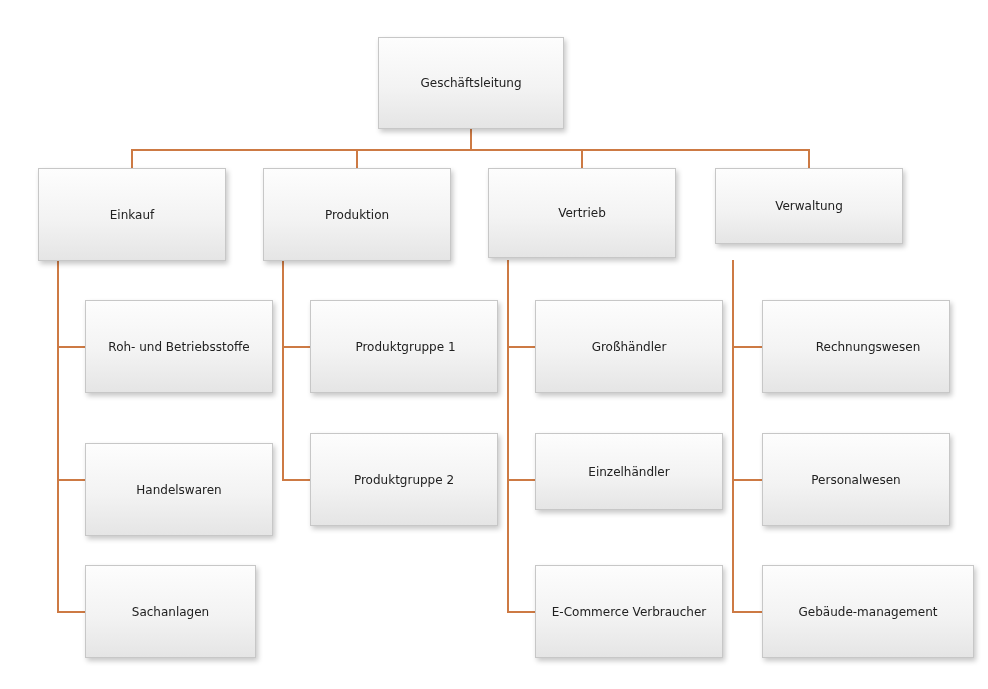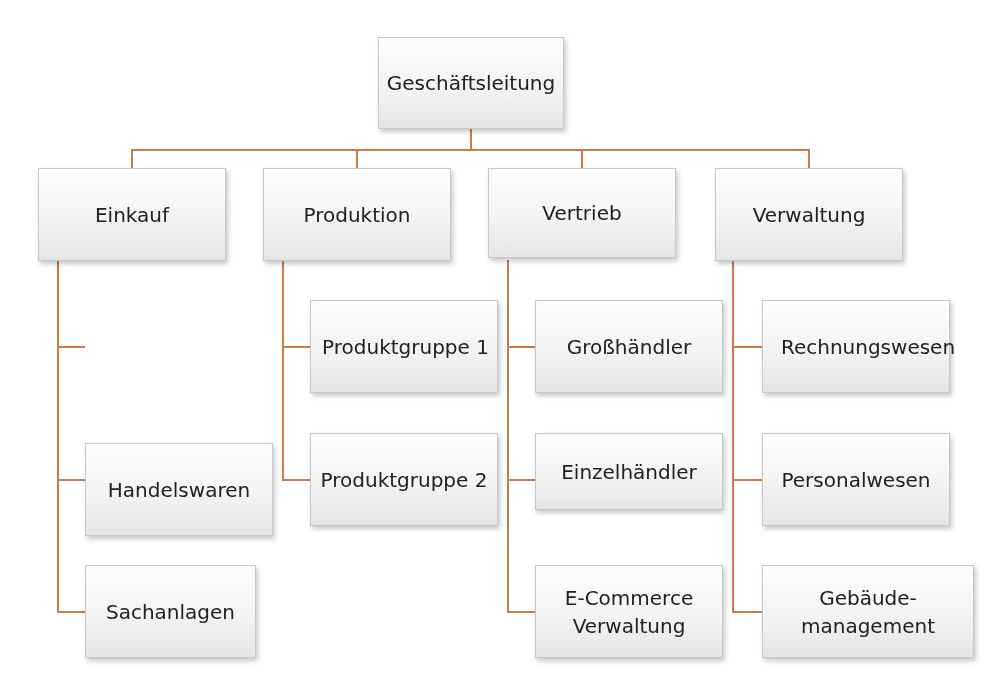--- a/index.html
+++ b/index.html
@@ -22,21 +22,21 @@
     background: var(--background);
     overflow: hidden;
   }
   .node {
     position: absolute;
     display: flex;
     align-items: center;
     justify-content: center;
     text-align: center;
     padding: 4px 8px;
-    font-size: 20px;
+    font-size: 12px;
     line-height: 28px;
     color: var(--textColor);
     background: linear-gradient(to bottom, var(--boxFillTop) 0%, #f3f3f3 55%, var(--boxFillBottom) 100%);
     border: 1px solid var(--boxBorderColor);
     box-shadow: 2px 3px 5px rgba(0,0,0,0.22);
   }
   .seg {
     position: absolute;
     background: var(--connector);
   }
@@ -68,29 +68,30 @@
   <div class="seg" style="left:507px; top:611px; width:28px; height:2px;"></div>
   <div class="seg" style="left:732px; top:346px; width:30px; height:2px;"></div>
   <div class="seg" style="left:732px; top:479px; width:30px; height:2px;"></div>
   <div class="seg" style="left:732px; top:611px; width:30px; height:2px;"></div>
 
   <div class="node" style="left:378px; top:37px; width:186px; height:92px;">Geschäftsleitung</div>
 
   <div class="node" style="left:38px;  top:168px; width:188px; height:93px;">Einkauf</div>
   <div class="node" style="left:263px; top:168px; width:188px; height:93px;">Produktion</div>
   <div class="node" style="left:488px; top:168px; width:188px; height:90px;">Vertrieb</div>
-  <div class="node" style="left:715px; top:168px; width:188px; height:93px;">Verwaltung</div>
+  <div class="node" style="left:715px; top:168px; width:188px; height:76px;">Verwaltung</div>
 
+  <div class="node" style="left:85px;  top:300px; width:188px; height:93px;">Roh- und Betriebsstoffe</div>
   <div class="node" style="left:85px;  top:443px; width:188px; height:93px;text-align:right;">Handelswaren</div>
   <div class="node" style="left:85px;  top:565px; width:171px; height:93px;text-align:center;">Sachanlagen</div>
 
   <div class="node" style="left:310px; top:300px; width:188px; height:93px;padding-left:11px;">Produktgruppe 1</div>
   <div class="node" style="left:310px; top:433px; width:188px; height:93px;">Produktgruppe 2</div>
 
   <div class="node" style="left:535px; top:300px; width:188px; height:93px;">Großhändler</div>
   <div class="node" style="left:535px; top:433px; width:188px; height:77px;">Einzelhändler</div>
-  <div class="node" style="left:535px; top:565px; width:188px; height:93px;">E-Commerce Verwaltung</div>
+  <div class="node" style="left:535px; top:565px; width:188px; height:93px;">E-Commerce Verbraucher</div>
 
   <div class="node" style="left:762px; top:300px; width:188px; height:93px;padding-left:32px;">Rechnungswesen</div>
   <div class="node" style="left:762px; top:433px; width:188px; height:93px;">Personalwesen</div>
   <div class="node" style="left:762px; top:565px; width:212px; height:93px;">Gebäude-management</div>
 
 </div>
 
 </body></html>

